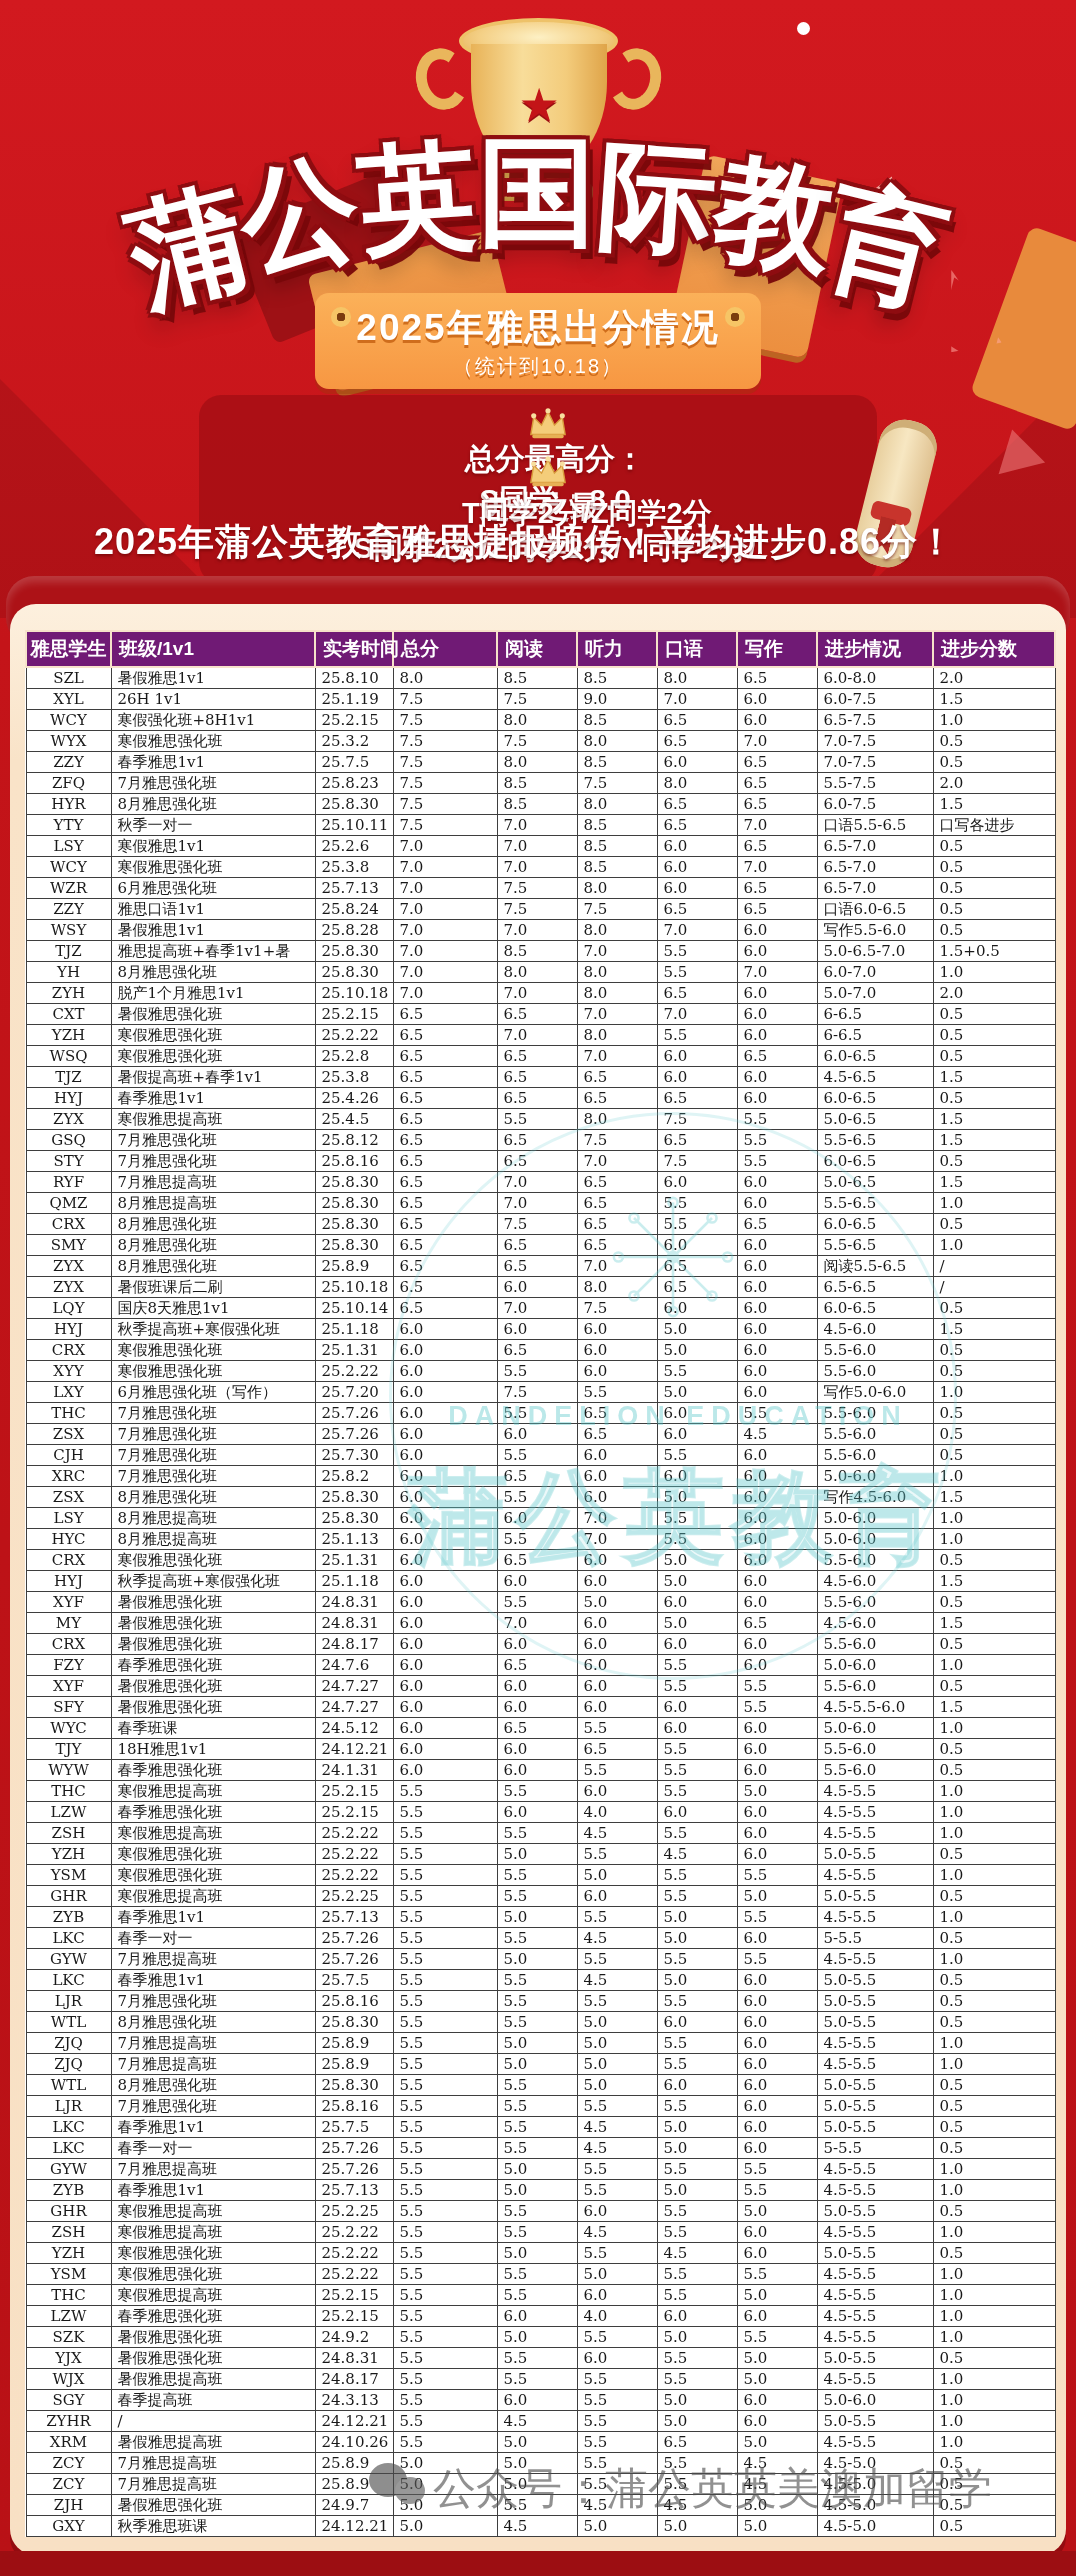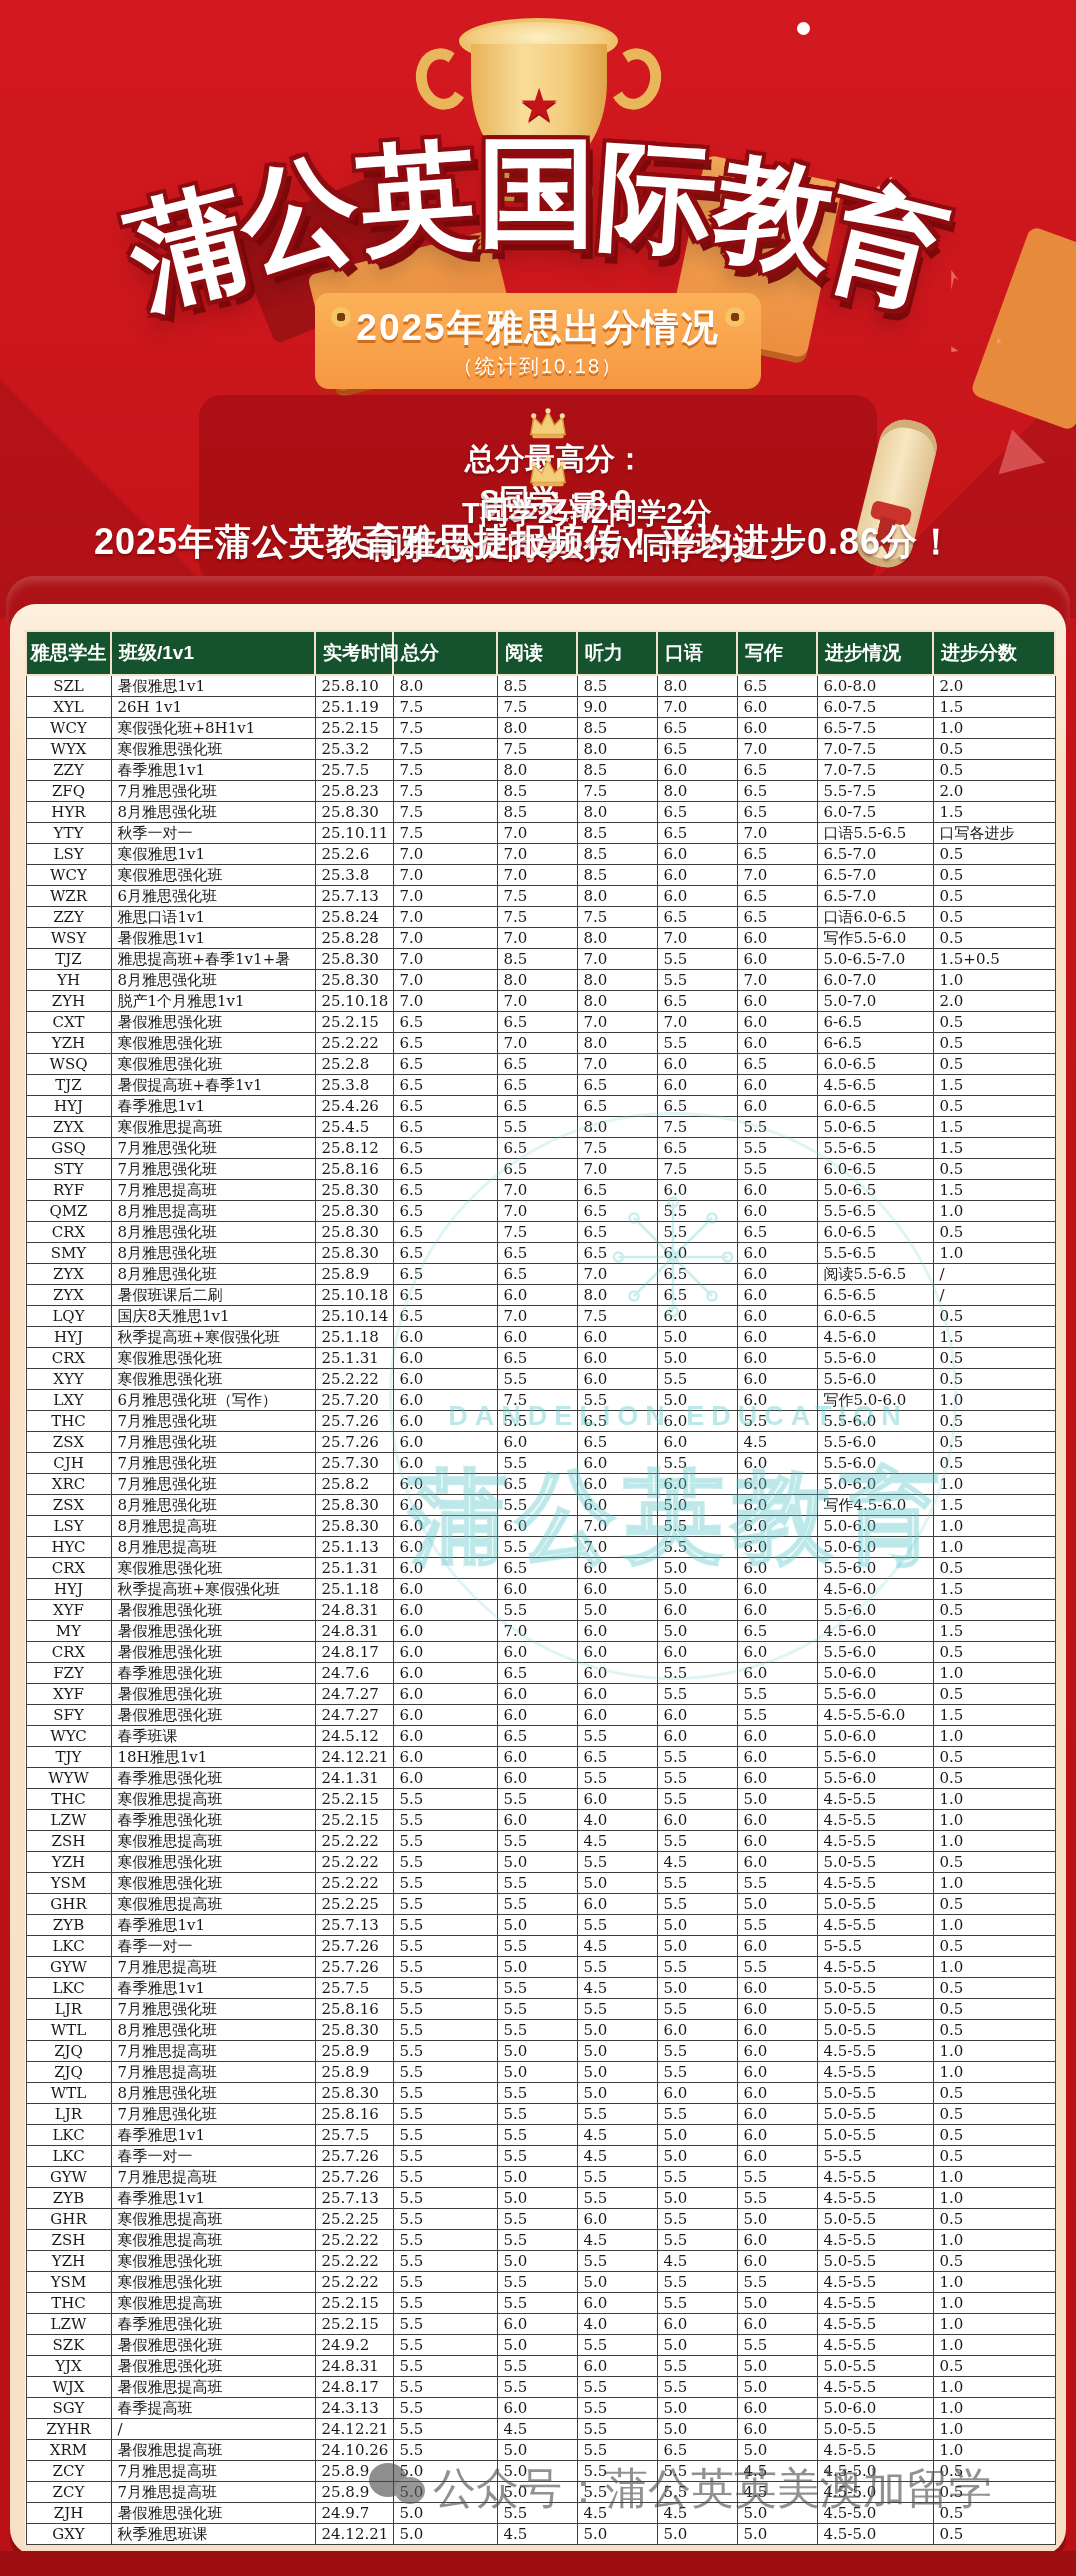--- a/index.html
+++ b/index.html
@@ -92,21 +92,21 @@
   .ridge { position:absolute; left:6px; top:576px; width:1064px; height:70px; background:#ad1217; border-radius:28px; z-index:4;
            box-shadow:inset 0 6px 8px rgba(255,255,255,.18); }
   .card { position:absolute; left:10px; top:604px; width:1056px; height:1951px; z-index:5;
           background:linear-gradient(180deg,#fdf0de 0%,#f9e3c8 8%,#f8e0c4 100%);
           border-radius:26px; box-shadow:0 8px 0 rgba(90,5,8,.4); }
   table.score { position:absolute; left:15px; top:26px; border-collapse:collapse; table-layout:fixed; width:1026px;
                 background:#fff; font-family:"DejaVu Serif","Liberation Serif",serif; }
   table.score col.c0{width:85px;} table.score col.c1{width:204px;} table.score col.c2{width:78px;}
   table.score col.c3{width:104px;} table.score col.c4{width:80px;} table.score col.c5{width:80px;}
   table.score col.c6{width:80px;} table.score col.c7{width:80px;} table.score col.c8{width:116px;} table.score col.c9{width:122px;}
-  table.score th { background:#14532d; color:#fff; font-weight:900; font-size:19px; height:44px;
+  table.score th { background:#701a75; color:#fff; font-weight:900; font-size:19px; height:36px;
                    border:2px solid #f6e2ca; text-align:left; padding:0 0 0 7px; white-space:nowrap;
                    font-family:"Liberation Sans",sans-serif;margin-top:8px; }
   table.score th.c0 { text-align:center; padding:0; }
   table.score td { border:1px solid #3e3e3e; height:21px; font-size:15px; color:#191919; padding:0 0 0 6px;
                    white-space:nowrap; overflow:hidden; line-height:20px; }
   table.score td.c0 { text-align:center; padding:0; }
 
   
   .wm-center { position:absolute; left:319px; top:498px; width:698px; height:638px; z-index:6; pointer-events:none; }
   .wm-ring { position:absolute; left:60px; top:10px; width:568px; height:568px; border-radius:50%;

